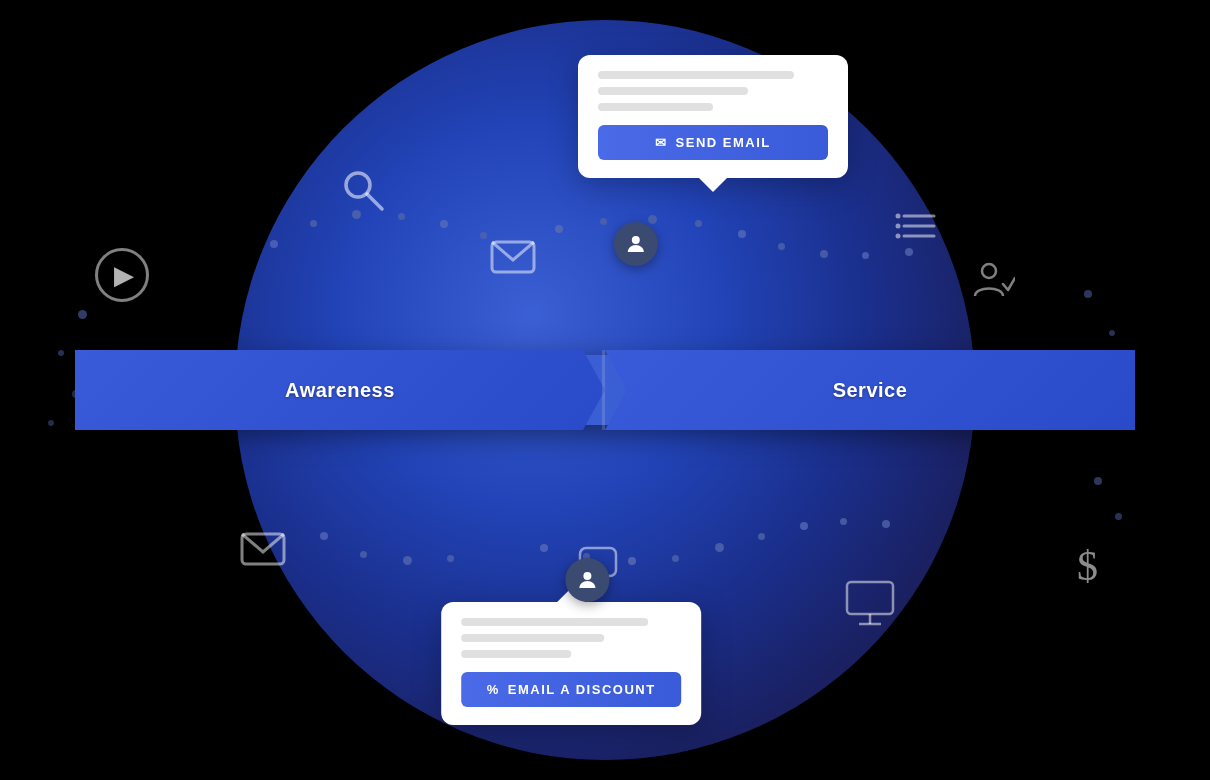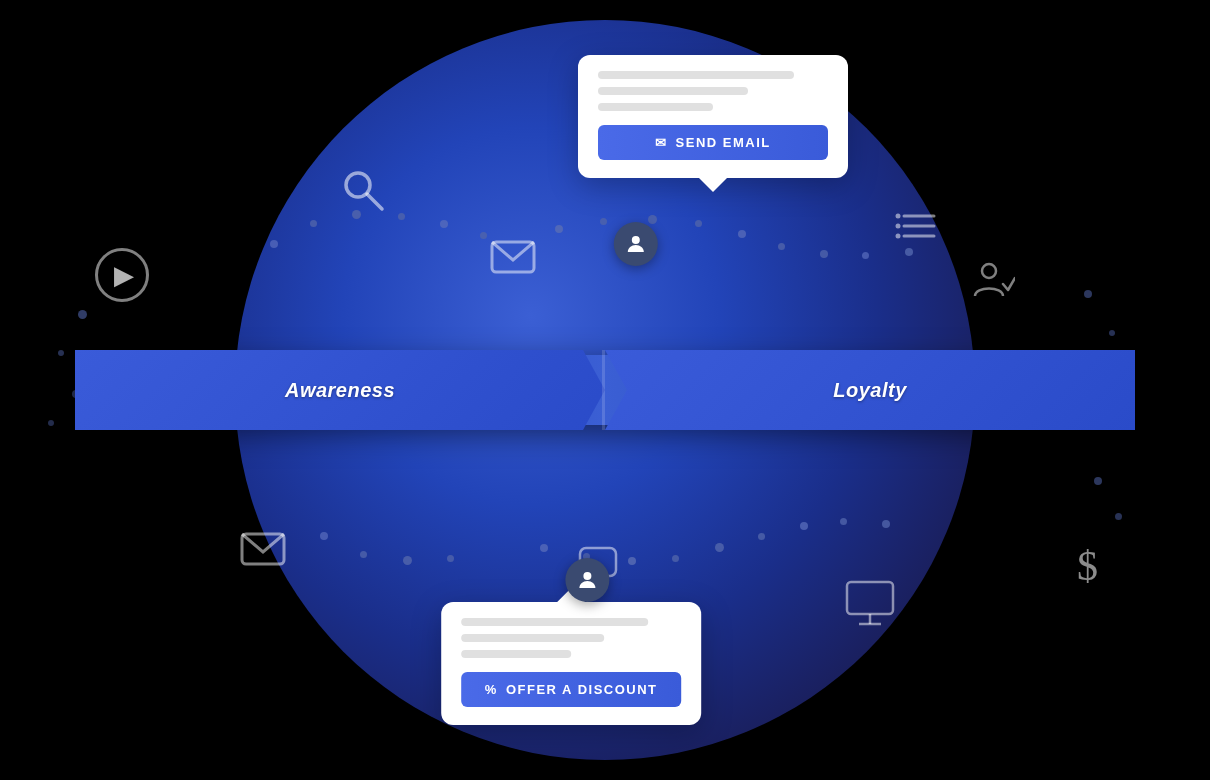--- a/index.html
+++ b/index.html
@@ -40,21 +40,20 @@
     .pipeline {
       position: absolute;
       left: 50%;
       top: 50%;
       transform: translate(-50%, -50%);
       z-index: 10;
       display: flex;
       align-items: center;
       width: 1060px;
       height: 90px;
-      font-style: italic;
     }
 
     
     .pipeline-ribbon {
       position: absolute;
       left: 0;
       top: 50%;
       transform: translateY(-50%);
       width: 100%;
       height: 70px;
@@ -373,21 +372,21 @@
 
       <div class="step step-1">
         <div class="step-bg"></div>
         <span class="step-label">Awareness</span>
       </div>
 
 
 
       <div class="step step-4">
         <div class="step-bg"></div>
-        <span class="step-label">Loyalty</span>
+        <span class="step-label">Service</span>
       </div>
 
 
     </div>
   </div>
 
   <div class="avatar-bubble avatar-top">
     <svg viewBox="0 0 24 24" fill="white">
       <circle cx="12" cy="8" r="4"></circle>
       <path d="M4 20c0-4 3.6-7 8-7s8 3 8 7"></path>
@@ -410,17 +409,17 @@
       <span>SEND EMAIL</span>
     </div>
   </div>
 
   <div class="card-bottom">
     <div class="card-line long"></div>
     <div class="card-line medium"></div>
     <div class="card-line short"></div>
     <div class="card-btn">
       <span>%</span>
-      <span>OFFER A DISCOUNT</span>
+      <span>EMAIL A DISCOUNT</span>
     </div>
   </div>
 
 </div>
 
 </body></html>

